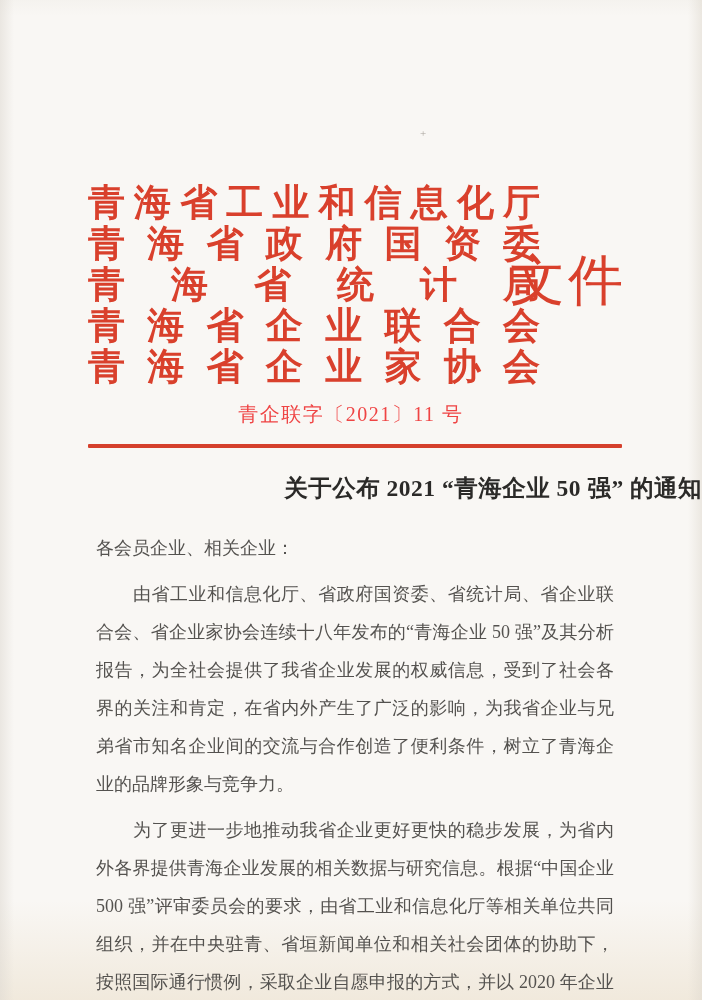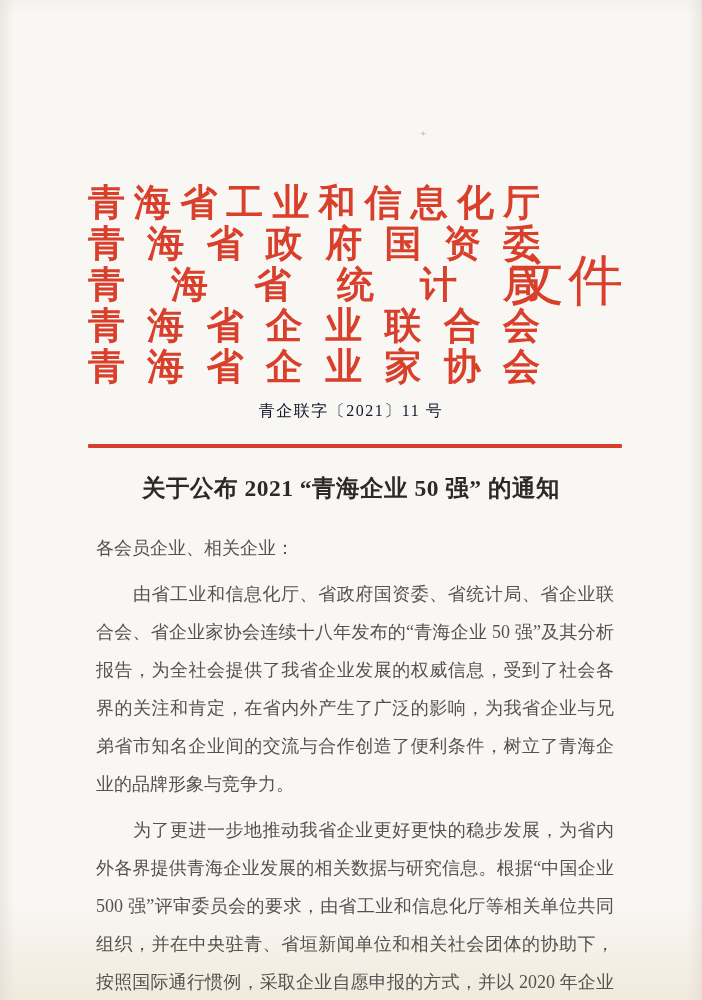--- a/index.html
+++ b/index.html
@@ -40,39 +40,39 @@
     letter-spacing: 3px;
     line-height: 58px;
     white-space: nowrap;
   }
 
   
   .doc-number {
     position: absolute;
     left: 0; right: 0; top: 401px;
     text-align: center;
-    font-size: 16px;
+    font-size: 20px;
     letter-spacing: 1.5px;
-    color: #0f172a;
+    color: #ef4444;
   }
 
   
   .red-rule {
     position: absolute;
     left: 88px; top: 444px;
     width: 534px; height: 4px;
     background: #d5402c;
     border-radius: 1px;
   }
 
   
   .notice-title {
     position: absolute;
     left: 0; right: 0; top: 472px;
-    text-align: center;
+    text-align: right;
     font-size: 23.5px;
     font-weight: 700;
     color: #2b2a28;
     letter-spacing: 0.5px;
   }
 
   
   .body-text {
     position: absolute;
     left: 88px; top: 521px;

